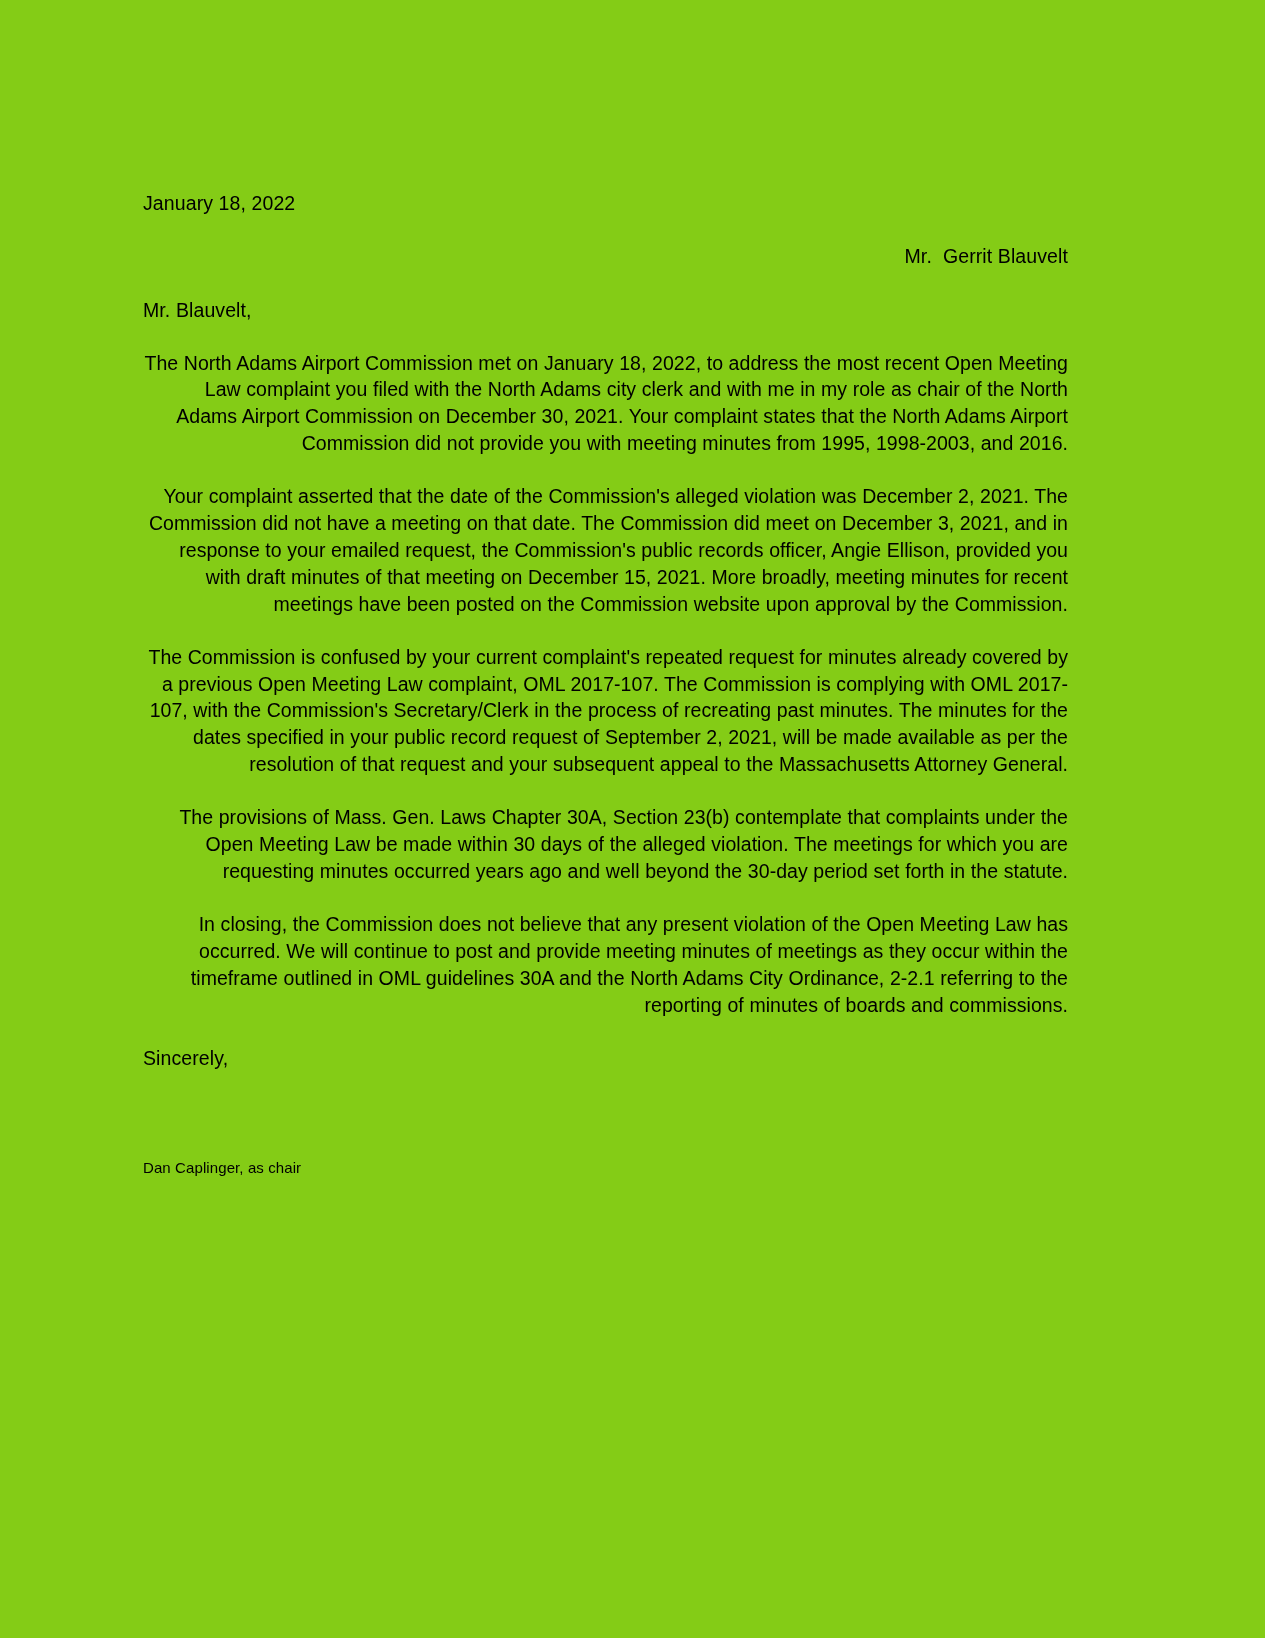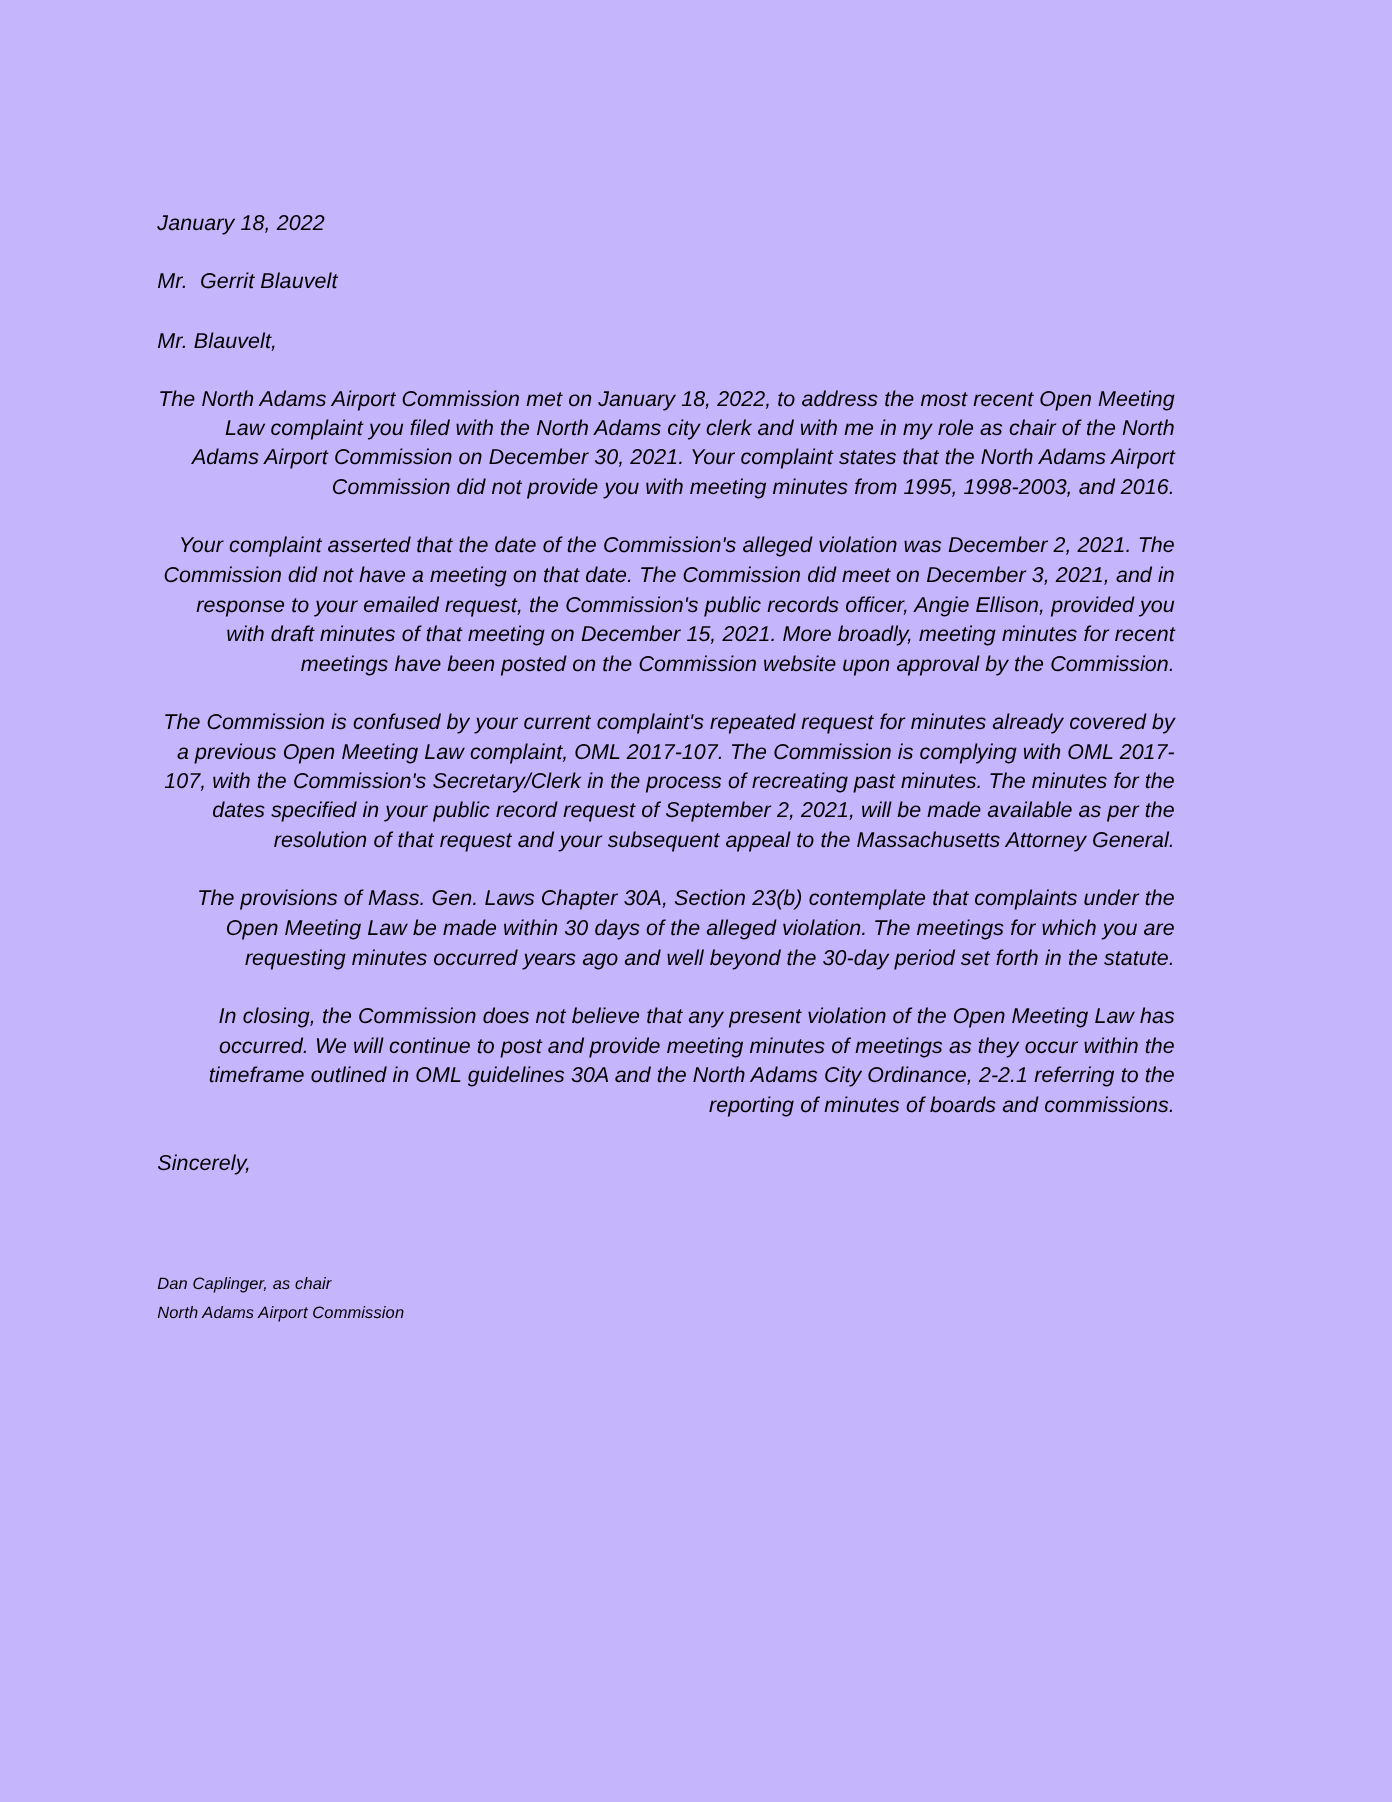--- a/index.html
+++ b/index.html
@@ -9,24 +9,23 @@
     background: #ffffff;
   }
   body {
     font-family: "Liberation Sans", sans-serif;
     color: #000000;
   }
   .page {
     position: relative;
     width: 1265px;
     height: 1638px;
-    background: #c4b5fd;
+    background: #84cc16;
     box-sizing: border-box;
     overflow: hidden;
-    font-style: italic;
   }
   .letter-body {
     position: absolute;
     left: 143px;
     top: 190px;
     width: 925px;
   }
   .date-line {
     font-size: 19.5px;
     line-height: 26px;
@@ -35,20 +34,21 @@
   .block-gap {
     height: 27px;
   }
   .recipient-block {
     font-size: 19.5px;
     line-height: 26.5px;
     letter-spacing: 0.1px;
   }
   .recipient-line {
     white-space: pre;
+    text-align: right;
   }
   .salutation {
     font-size: 19.5px;
     line-height: 26px;
     letter-spacing: 0.1px;
   }
   p.para {
     margin: 0;
     font-size: 19.5px;
     line-height: 26.9px;
@@ -110,17 +110,16 @@
 
     <p class="para">In closing, the Commission does not believe that any present violation of the Open Meeting Law has occurred. We will continue to post and provide meeting minutes of meetings as they occur within the timeframe outlined in OML guidelines 30A and the North Adams City Ordinance, 2-2.1 referring to the reporting of minutes of boards and commissions.</p>
     <div class="para-gap"></div>
 
     <div class="closing">Sincerely,</div>
 
     <div class="signature-gap"></div>
 
     <div class="signature-block">
       <div class="signature-line">Dan Caplinger, as chair</div>
-      <div class="signature-line">North Adams Airport Commission</div>
     </div>
 
   </div>
 </div>
 
 </body></html>

